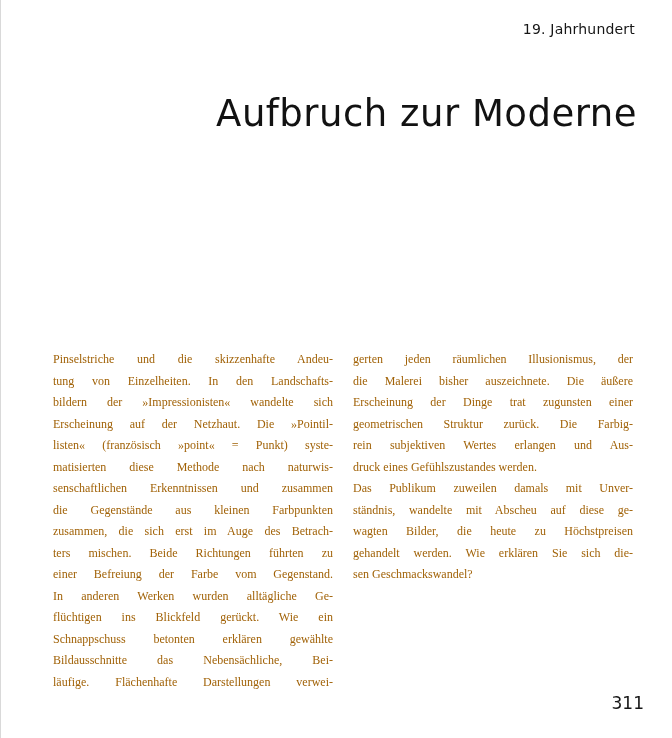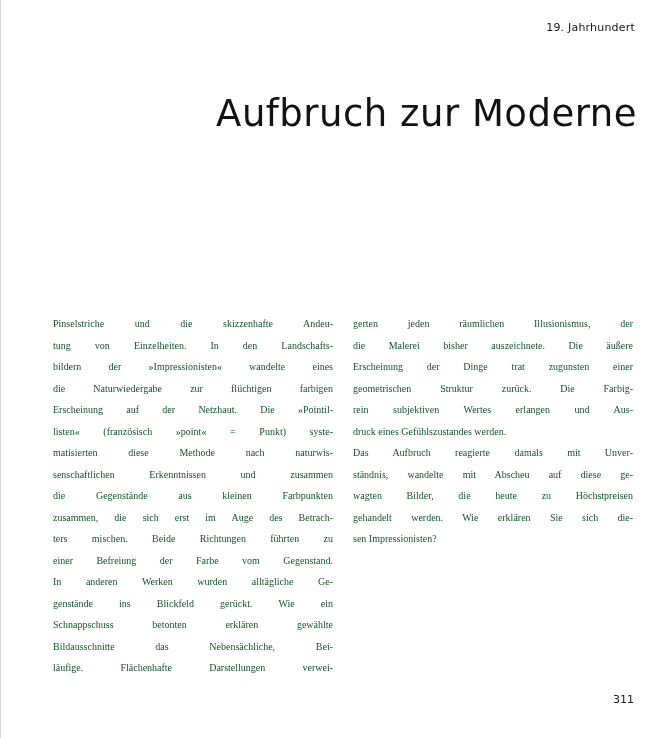--- a/index.html
+++ b/index.html
@@ -11,21 +11,21 @@
     border-left: 1px solid #d9d9d9;
     box-sizing: border-box;
     overflow: hidden;
     color: #1c1c1c;
   }
   .running-head {
     position: absolute;
     top: 21px;
     right: 37px;
     font-family: "DejaVu Sans", sans-serif;
-    font-size: 11px;
+    font-size: 14px;
     letter-spacing: 0.2px;
     color: #161616;
     margin-left: 18px;
   }
   .title {
     position: absolute;
     top: 94px;
     right: 35px;
     margin: 0;
     font-family: "DejaVu Sans", sans-serif;
@@ -39,80 +39,80 @@
   .columns {
     position: absolute;
     left: 52px;
     top: 313px;
     display: flex;
     gap: 20px;
   }
   .col {
     width: 280px;
     font-family: "Liberation Serif", "DejaVu Serif", serif;
-    font-size: 10px;
+    font-size: 12px;
     line-height: 21.5px;
-    color: #14532d;
+    color: #a16207;
+    margin-top: 36px;
   }
   .col .line {
     text-align: justify;
     text-align-last: justify;
     height: 21.5px;
     overflow: hidden;
     white-space: normal;
   }
   .col .line.flush {
     text-align-last: left;
   }
   .page-number {
     position: absolute;
     top: 693px;
-    right: 38px;
+    right: 28px;
     font-family: "DejaVu Sans", sans-serif;
-    font-size: 11px;
+    font-size: 17px;
     color: #161616;
   }
 </style>
 </head>
 <body>
 
 <div class="page">
   <div class="running-head">19. Jahrhundert</div>
 
   <h1 class="title">Aufbruch zur Moderne</h1>
 
   <div class="columns">
     <div class="col" id="col-left">
         <div class="line">Pinselstriche und die skizzenhafte Andeu-</div>
         <div class="line">tung von Einzelheiten. In den Landschafts-</div>
-        <div class="line">bildern der »Impressionisten« wandelte eines</div>
-        <div class="line">die Naturwiedergabe zur flüchtigen farbigen</div>
+        <div class="line">bildern der »Impressionisten« wandelte sich</div>
         <div class="line">Erscheinung auf der Netzhaut. Die »Pointil-</div>
         <div class="line">listen« (französisch »point« = Punkt) syste-</div>
         <div class="line">matisierten diese Methode nach naturwis-</div>
         <div class="line">senschaftlichen Erkenntnissen und zusammen</div>
         <div class="line">die Gegenstände aus kleinen Farbpunkten</div>
         <div class="line">zusammen, die sich erst im Auge des Betrach-</div>
         <div class="line">ters mischen. Beide Richtungen führten zu</div>
         <div class="line">einer Befreiung der Farbe vom Gegenstand.</div>
         <div class="line">In anderen Werken wurden alltägliche Ge-</div>
-        <div class="line">genstände ins Blickfeld gerückt. Wie ein</div>
+        <div class="line">flüchtigen ins Blickfeld gerückt. Wie ein</div>
         <div class="line">Schnappschuss betonten erklären gewählte</div>
         <div class="line">Bildausschnitte das Nebensächliche, Bei-</div>
         <div class="line">läufige. Flächenhafte Darstellungen verwei-</div>
       </div>
     <div class="col" id="col-right">
         <div class="line">gerten jeden räumlichen Illusionismus, der</div>
         <div class="line">die Malerei bisher auszeichnete. Die äußere</div>
         <div class="line">Erscheinung der Dinge trat zugunsten einer</div>
         <div class="line">geometrischen Struktur zurück. Die Farbig-</div>
         <div class="line">rein subjektiven Wertes erlangen und Aus-</div>
         <div class="line flush">druck eines Gefühlszustandes werden.</div>
-        <div class="line">Das Aufbruch reagierte damals mit Unver-</div>
+        <div class="line">Das Publikum zuweilen damals mit Unver-</div>
         <div class="line">ständnis, wandelte mit Abscheu auf diese ge-</div>
         <div class="line">wagten Bilder, die heute zu Höchstpreisen</div>
         <div class="line">gehandelt werden. Wie erklären Sie sich die-</div>
-        <div class="line flush">sen Impressionisten?</div>
+        <div class="line flush">sen Geschmackswandel?</div>
       </div>
   </div>
 
   <div class="page-number">311</div>
 </div>
 
 </body></html>

